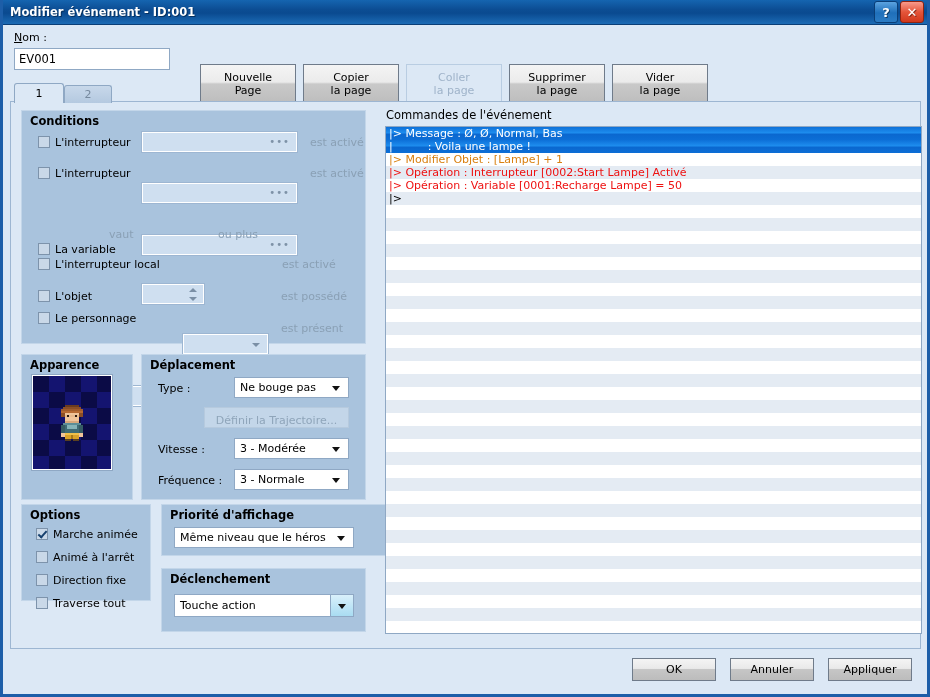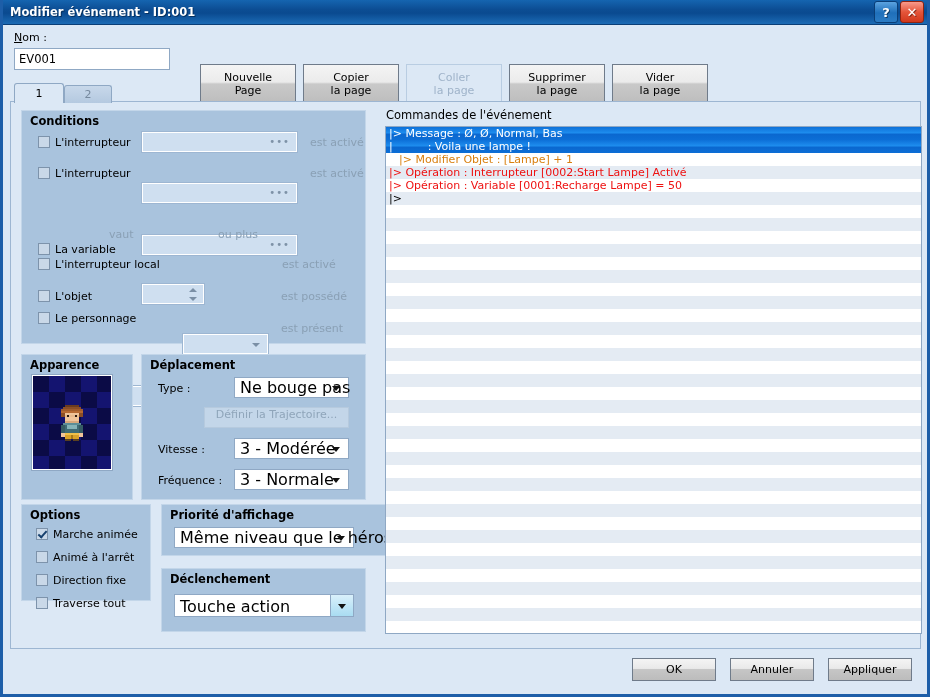--- a/index.html
+++ b/index.html
@@ -116,39 +116,39 @@
     background-image:
       linear-gradient(45deg,#141470 25%,transparent 25%,transparent 75%,#141470 75%),
       linear-gradient(45deg,#141470 25%,transparent 25%,transparent 75%,#141470 75%);
     background-size:32px 32px;background-position:0 0,16px 16px;
     overflow:hidden;
   }
   .sprite{position:absolute;left:50%;top:50%;transform:translate(-50%,-50%);}
   
   .combo{
     box-sizing:border-box;height:21px;background:#fff;border:1px solid #8fa8c4;
-    display:flex;align-items:flex-end;padding:0 4px 0 5px;font-size:16px;color:#000;
+    display:flex;align-items:center;padding:0 4px 0 5px;font-size:11px;color:#000;
     position:relative;white-space:nowrap;
   }
   .combo .cb-arrow{
     position:absolute;right:8px;top:8px;width:0;height:0;
     border-left:4.5px solid transparent;border-right:4.5px solid transparent;
     border-top:5px solid #111;
   }
   .combo.focusbtn .cb-arrow{right:0;top:0;border:none;width:22px;height:100%;
     background:linear-gradient(to bottom,#d9f0fb,#a9dcf2);
     border-left:1px solid #8fa8c4;}
   .combo.focusbtn .cb-arrow::after{
     content:"";position:absolute;left:50%;top:50%;margin-left:-4.5px;margin-top:-2px;
     width:0;height:0;border-left:4.5px solid transparent;border-right:4.5px solid transparent;
     border-top:5px solid #111;
   }
   .btn-flat{
     box-sizing:border-box;height:21px;background:#c3d6e9;border:1px solid #b6cade;
-    color:#8fa5ba;display:flex;align-items:flex-start;justify-content:center;font-size:11px;
+    color:#8fa5ba;display:flex;align-items:flex-end;justify-content:center;font-size:11px;
   }
   .lbl{position:absolute;font-size:11px;color:#000;}
   
   .cmd-title{position:absolute;left:375px;top:6px;font-size:11.5px;color:#000;}
   .cmdlist{
     position:absolute;left:374px;top:24px;width:537px;height:508px;box-sizing:border-box;
     background:#fff;border:1px solid #8fa8c4;overflow:hidden;
   }
   .cmdrow{height:13px;line-height:13px;font-size:11px;padding-left:3px;white-space:nowrap;
     font-family:"DejaVu Sans","Liberation Sans",sans-serif;}
@@ -370,21 +370,21 @@
       <div class="combo focusbtn" style="position:absolute;left:12px;top:25px;width:180px;height:23px;">
         <span>Touche action</span>
         <span class="cb-arrow"></span>
       </div>
     </div>
 
     <div class="cmd-title">Commandes de l'événement</div>
     <div class="cmdlist">
       <div class="cmdrow sel">|&gt; Message : Ø, Ø, Normal, Bas</div>
       <div class="cmdrow sel" style="white-space:pre;">|          : Voila une lampe !</div>
-      <div class="cmdrow" style="color:#d98010;margin-left:10px;">|&gt; Modifier Objet : [Lampe] + 1</div>
+      <div class="cmdrow" style="color:#d98010;">|&gt; Modifier Objet : [Lampe] + 1</div>
       <div class="cmdrow odd" style="color:#ee1111;">|&gt; Opération : Interrupteur [0002:Start Lampe] Activé</div>
       <div class="cmdrow" style="color:#ee1111;">|&gt; Opération : Variable [0001:Recharge Lampe] = 50</div>
       <div class="cmdrow odd">|&gt;</div>
       <div class="cmdrow">&nbsp;</div>
       <div class="cmdrow odd">&nbsp;</div>
       <div class="cmdrow">&nbsp;</div>
       <div class="cmdrow odd">&nbsp;</div>
       <div class="cmdrow">&nbsp;</div>
       <div class="cmdrow odd">&nbsp;</div>
       <div class="cmdrow">&nbsp;</div>

